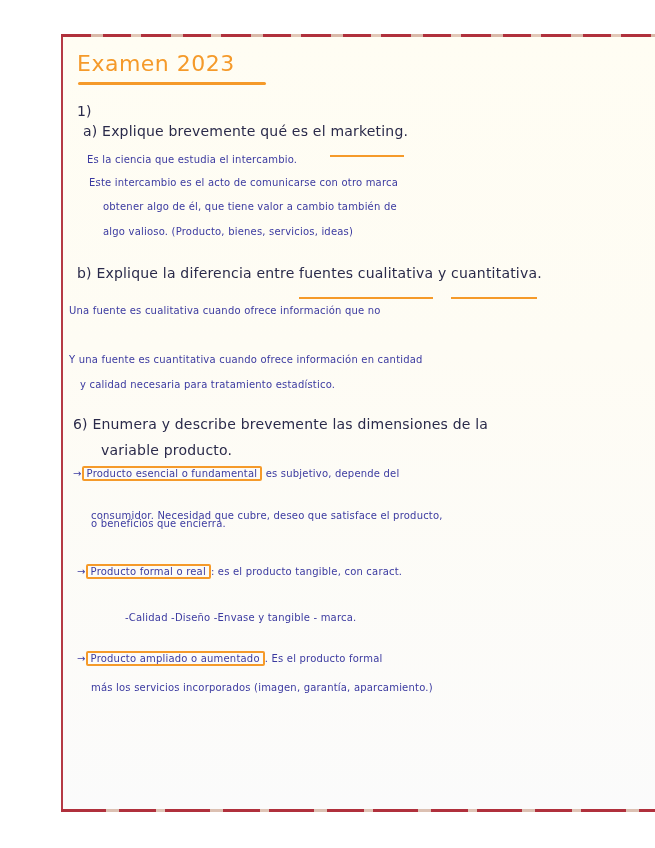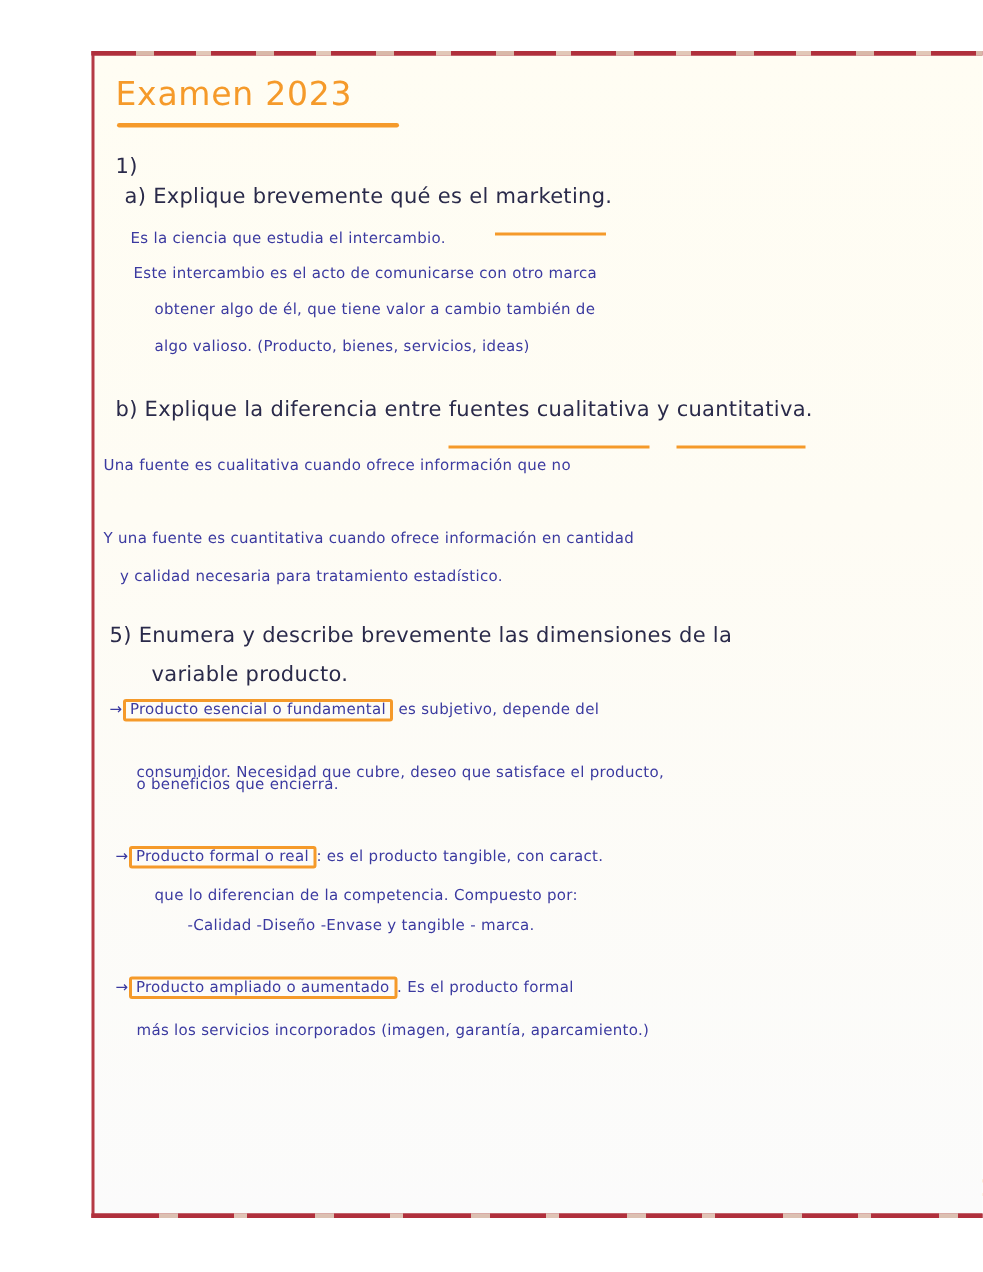--- a/index.html
+++ b/index.html
@@ -52,33 +52,32 @@
   <div class="hw a ink-blue" style="left:40px; top:189px;">algo valioso. (Producto, bienes, servicios, ideas)</div>
 
   <div class="hw q ink-dark" style="left:14px; top:228px;">
     <span>b) Explique la diferencia entre </span><span class="ul-orange">fuentes cualitativa</span><span> y </span><span class="ul-orange">cuantitativa</span><span>.</span>
   </div>
 
   <div class="hw a ink-blue" style="left:6px; top:268px;">Una fuente es cualitativa cuando ofrece información que no</div>
   <div class="hw a ink-blue" style="left:6px; top:317px;">Y una fuente es cuantitativa cuando ofrece información en cantidad</div>
   <div class="hw a ink-blue" style="left:6px; top:342px;margin-left:11px;">y calidad necesaria para tratamiento estadístico.</div>
 
-  <div class="hw q ink-dark" style="left:10px; top:379px;">5) Enumera y describe brevemente las dimensiones de la</div>
+  <div class="hw q ink-dark" style="left:10px; top:379px;">6) Enumera y describe brevemente las dimensiones de la</div>
   <div class="hw q ink-dark" style="left:38px; top:405px;text-align:center;">variable producto.</div>
 
   <div class="hw a ink-blue" style="left:10px; top:431px;">
     <span>→</span><span class="box-orange">Producto esencial o fundamental</span><span> es subjetivo, depende del</span>
   </div>
   <div class="hw a ink-blue" style="left:28px; top:457px;margin-top:16px;">consumidor. Necesidad que cubre, deseo que satisface el producto,</div>
   <div class="hw a ink-blue" style="left:28px; top:481px;">o beneficios que encierra.</div>
 
   <div class="hw a ink-blue" style="left:14px; top:529px;">
     <span>→</span><span class="box-orange">Producto formal o real</span><span>: es el producto tangible, con caract.</span>
   </div>
-  <div class="hw a ink-blue" style="left:40px; top:555px;">que lo diferencian de la competencia. Compuesto por:</div>
   <div class="hw a ink-blue" style="left:62px; top:575px;">-Calidad   -Diseño   -Envase y tangible   - marca.</div>
 
   <div class="hw a ink-blue" style="left:28px; top:645px;">más los servicios incorporados (imagen, garantía, aparcamiento.)</div>
   <div class="hw a ink-blue" style="left:14px; top:616px;">
     <span>→</span><span class="box-orange">Producto ampliado o aumentado</span><span>. Es el producto formal</span>
   </div>
 
   <div class="hw pageno">1.</div>
 </div>
 

